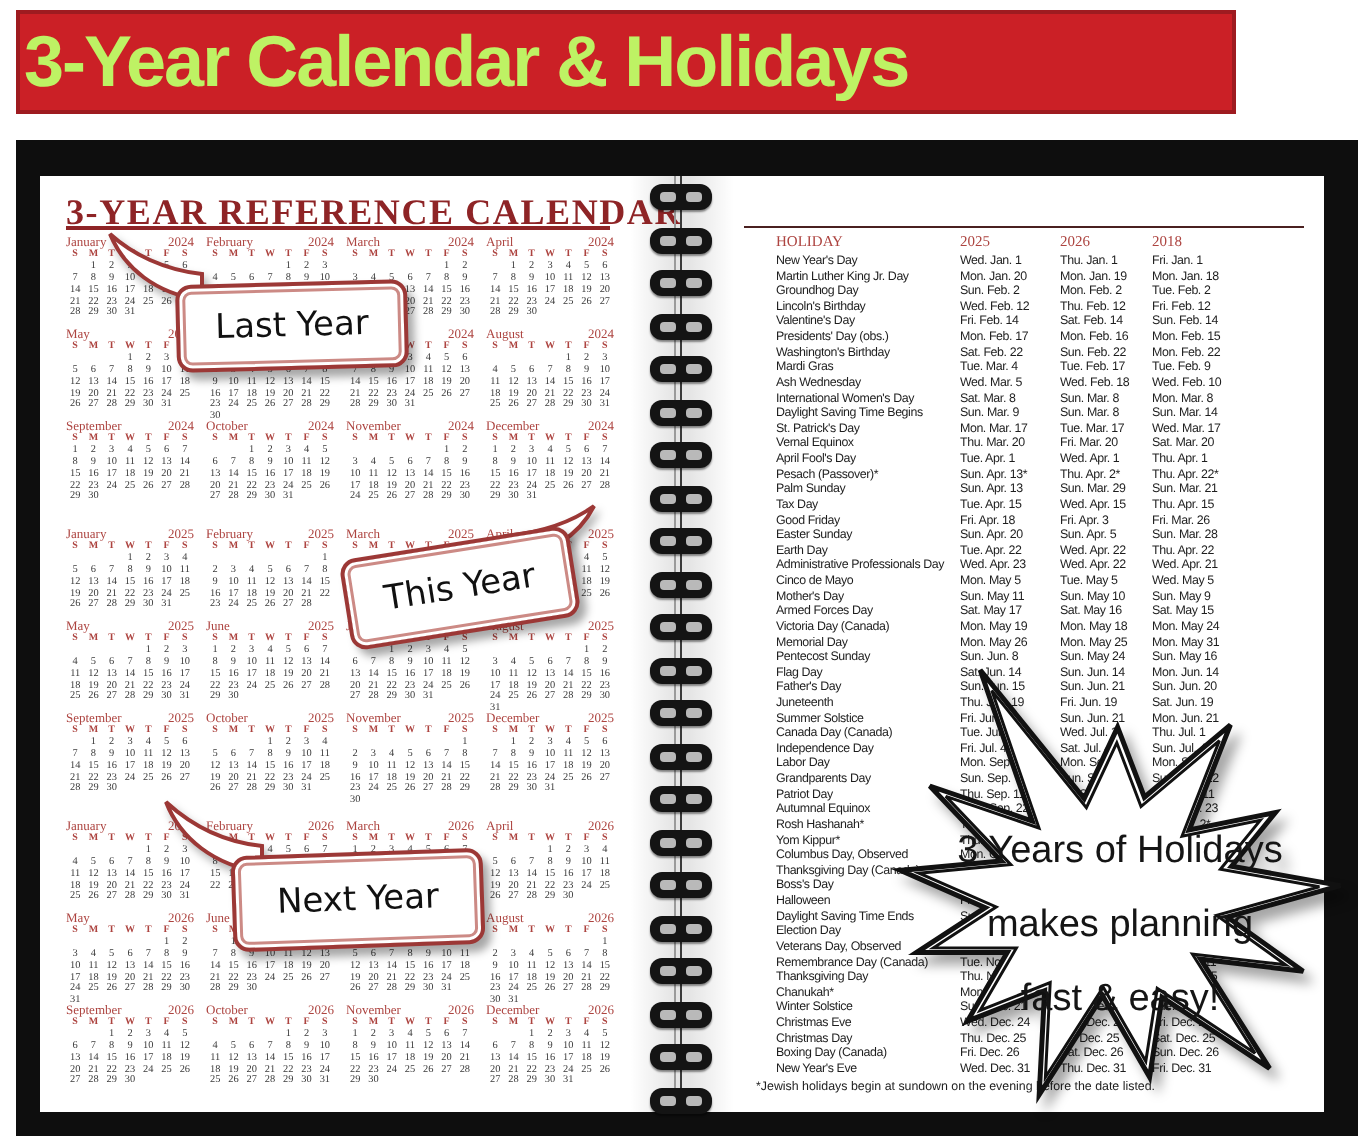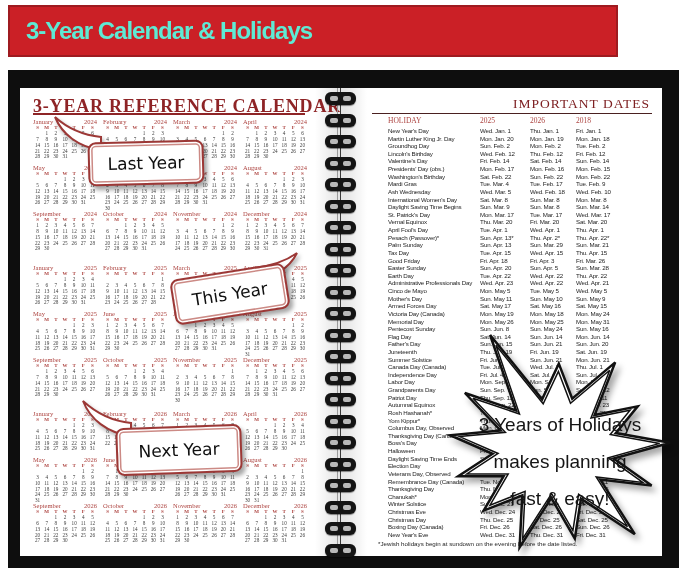--- a/index.html
+++ b/index.html
@@ -2,21 +2,21 @@
 <html><head>
 <meta charset="utf-8">
 <style>
   html,body{margin:0;padding:0;}
   body{position:relative;width:679px;height:568px;background:#fff;overflow:hidden;
        font-family:"Liberation Sans",sans-serif;
        --banner-red:#cb2026;--banner-border:#9e1b20;--cal-red:#ad4440;--head-red:#8e2426;
        --date-text:#3c3c3c;--hol-text:#1e1e1e;--co-border:#9c3836;--cover:#0e0e0e;}
   .banner{position:absolute;left:8px;top:5px;width:610px;height:52px;background:var(--banner-red);
           border:2px solid var(--banner-border);box-sizing:border-box;display:flex;align-items:center;}
-  .banner-title{color:#5eead4;font-weight:bold;font-size:24px;padding-left:16px;letter-spacing:-1px;white-space:nowrap;}
+  .banner-title{color:#bef264;font-weight:bold;font-size:36px;padding-left:2px;letter-spacing:-1px;white-space:nowrap;}
   .book{position:absolute;left:8px;top:70px;width:671px;height:498px;background:var(--cover);}
   .paper{position:absolute;left:12px;top:18px;width:642px;height:468px;background:#fff;}
   .spine-shade{position:absolute;left:295px;top:0;width:52px;height:468px;
      background:linear-gradient(90deg,rgba(0,0,0,0) 0%,rgba(0,0,0,0.10) 42%,rgba(0,0,0,0.10) 58%,rgba(0,0,0,0) 100%);}
   .spine-line{position:absolute;top:0;height:468px;width:1px;}
   .l1{left:317px;background:#9a9a9a;}
   .l2{left:320px;background:#3a3a3a;}
   .coil{position:absolute;left:305px;width:31px;height:13px;background:#141414;border-radius:6px;
         box-shadow:0 1px 1px rgba(0,0,0,0.45);}
   .coil i{position:absolute;top:4px;height:5px;width:8px;background:#b9b9b9;border-radius:2px;}
@@ -1879,21 +1879,20 @@
               <span>28</span>
               <span>29</span>
               <span>30</span>
               <span>31</span>
             </div>
           </div>
         </div>
     </div>
 
     <div class="page-right">
-      <div class="rp-title">IMPORTANT DATES</div>
       <div class="rp-rule"></div>
       <span class="hcol c0">HOLIDAY</span>
       <span class="hcol c1">2025</span>
       <span class="hcol c2">2026</span>
       <span class="hcol c3">2018</span>
       <div class="holiday-table">
           <div class="hrow" style="top: 0px;">
             <span style="left: 26px;">New Year's Day</span>
             <span style="left: 118px;">Wed. Jan. 1</span>
             <span style="left: 168px;">Thu. Jan. 1</span>

